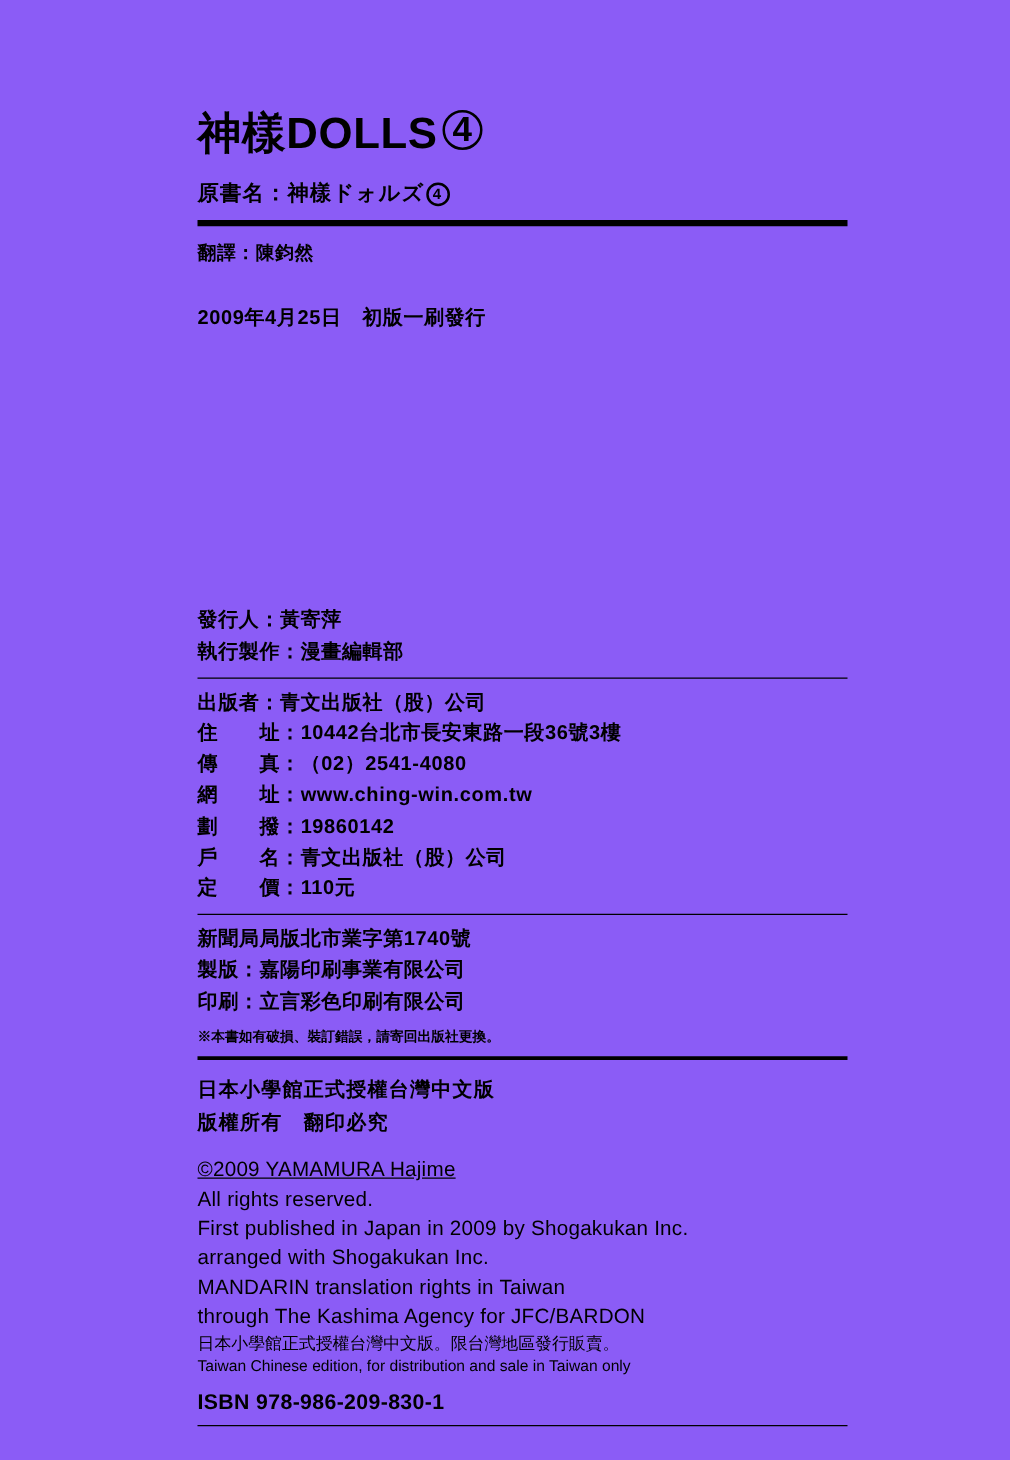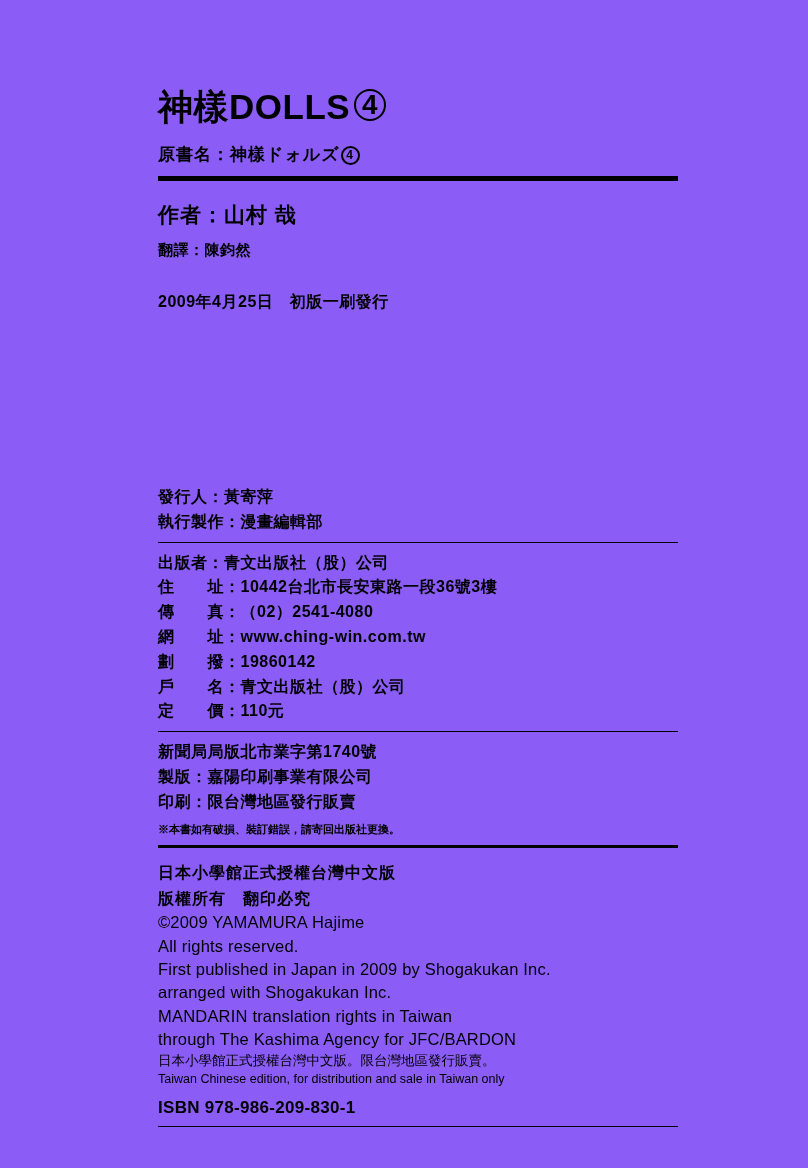--- a/index.html
+++ b/index.html
@@ -149,20 +149,22 @@
     letter-spacing: 1px;
     white-space: nowrap;
   }
   .latin {
     font-size: 16.5px;
     line-height: 1.42;
     letter-spacing: 0.2px;
     white-space: nowrap;
   }
   .latin.first {
+    margin-top: 14px;
+    text-decoration: underline;
   }
   .cjk-small {
     font-size: 13.5px;
     line-height: 1.4;
     letter-spacing: 0;
     white-space: nowrap;
   }
   .latin-small {
     font-size: 12.5px;
     line-height: 1.4;
@@ -190,21 +192,20 @@
   <div class="content">
     <div class="title-row">
       <span>神樣DOLLS</span><span class="circled">4</span>
     </div>
     <div class="orig-title">
       <span>原書名：神樣ドォルズ</span><span class="circled-sm">4</span>
     </div>
     <div class="rule-thick"></div>
     <div class="rule-thin"></div>
 
-    <div class="author">作者：山村 哉</div>
     <div class="translator">翻譯：陳鈞然</div>
     <div class="pubdate">2009年4月25日　初版一刷發行</div>
   </div>
 
   <div class="imprint">
     <div class="grp">
       <div class="line">發行人：黃寄萍</div>
       <div class="line">執行製作：漫畫編輯部</div>
     </div>
     <div class="sep"></div>
@@ -214,21 +215,21 @@
       <div class="line">傳　　真：（02）2541-4080</div>
       <div class="line">網　　址：www.ching-win.com.tw</div>
       <div class="line">劃　　撥：19860142</div>
       <div class="line">戶　　名：青文出版社（股）公司</div>
       <div class="line">定　　價：110元</div>
     </div>
     <div class="sep"></div>
     <div class="grp">
       <div class="line">新聞局局版北市業字第1740號</div>
       <div class="line">製版：嘉陽印刷事業有限公司</div>
-      <div class="line">印刷：限台灣地區發行販賣</div>
+      <div class="line">印刷：立言彩色印刷有限公司</div>
     </div>
     <div class="note">※本書如有破損、裝訂錯誤，請寄回出版社更換。</div>
   </div>
 
   <div class="copyright">
     <div class="rule-thick2"></div>
     <div class="cjk-bold">日本小學館正式授權台灣中文版</div>
     <div class="cjk-bold">版權所有　翻印必究</div>
 
     <div class="latin first">©2009 YAMAMURA Hajime</div>

